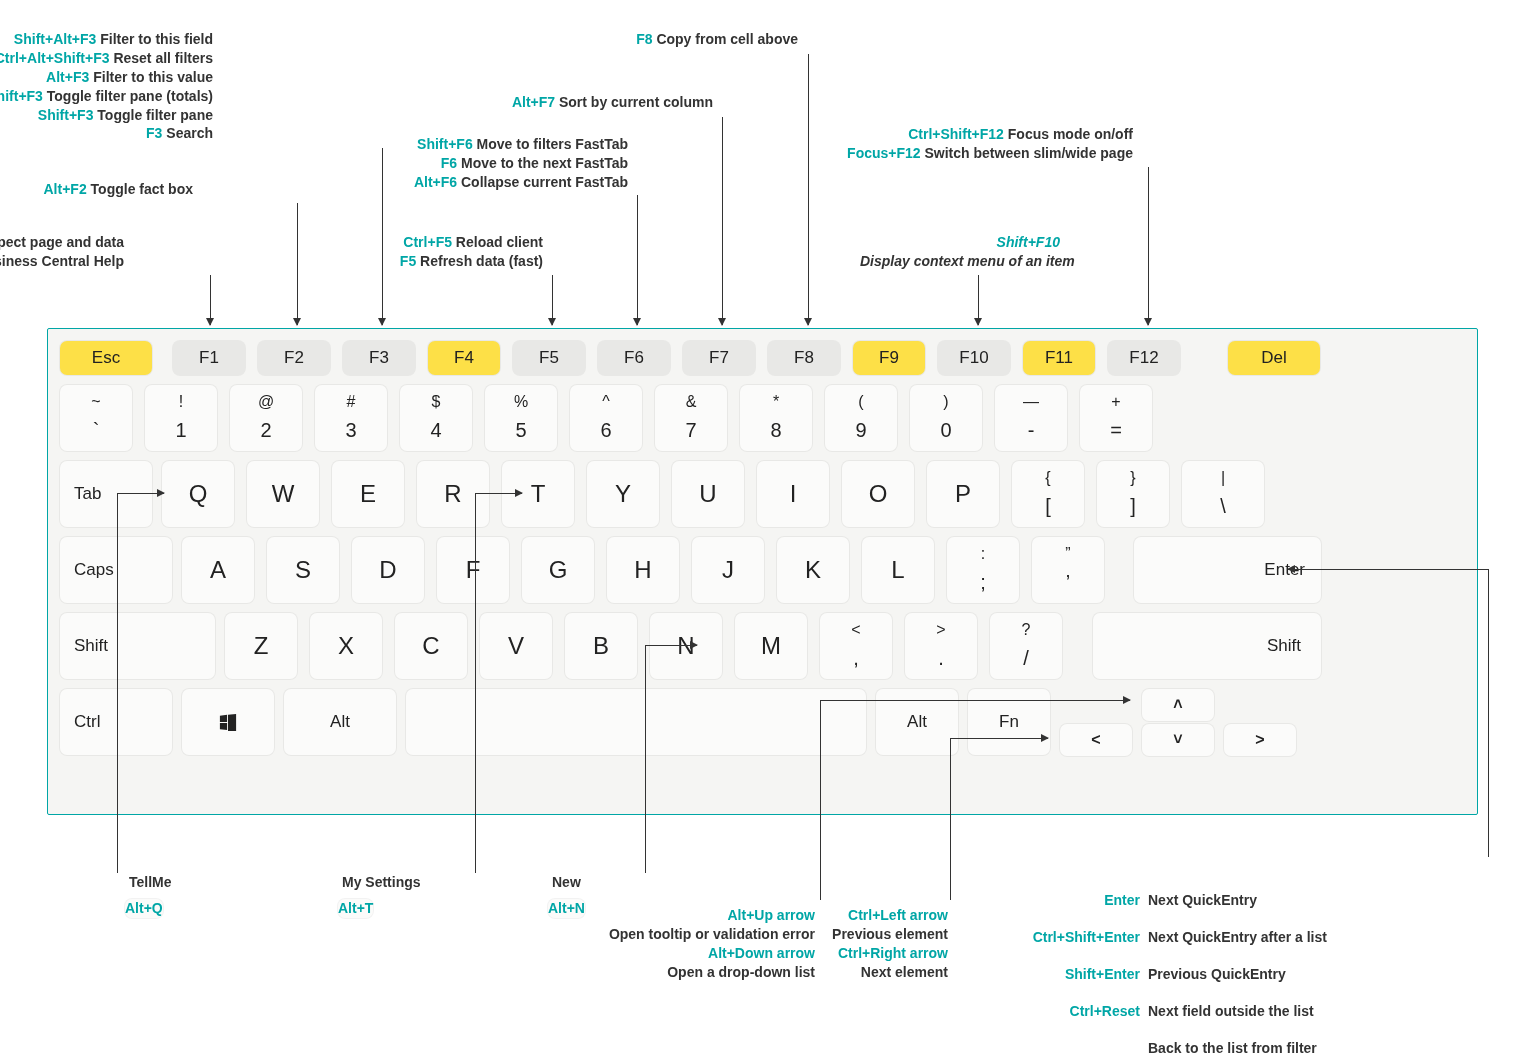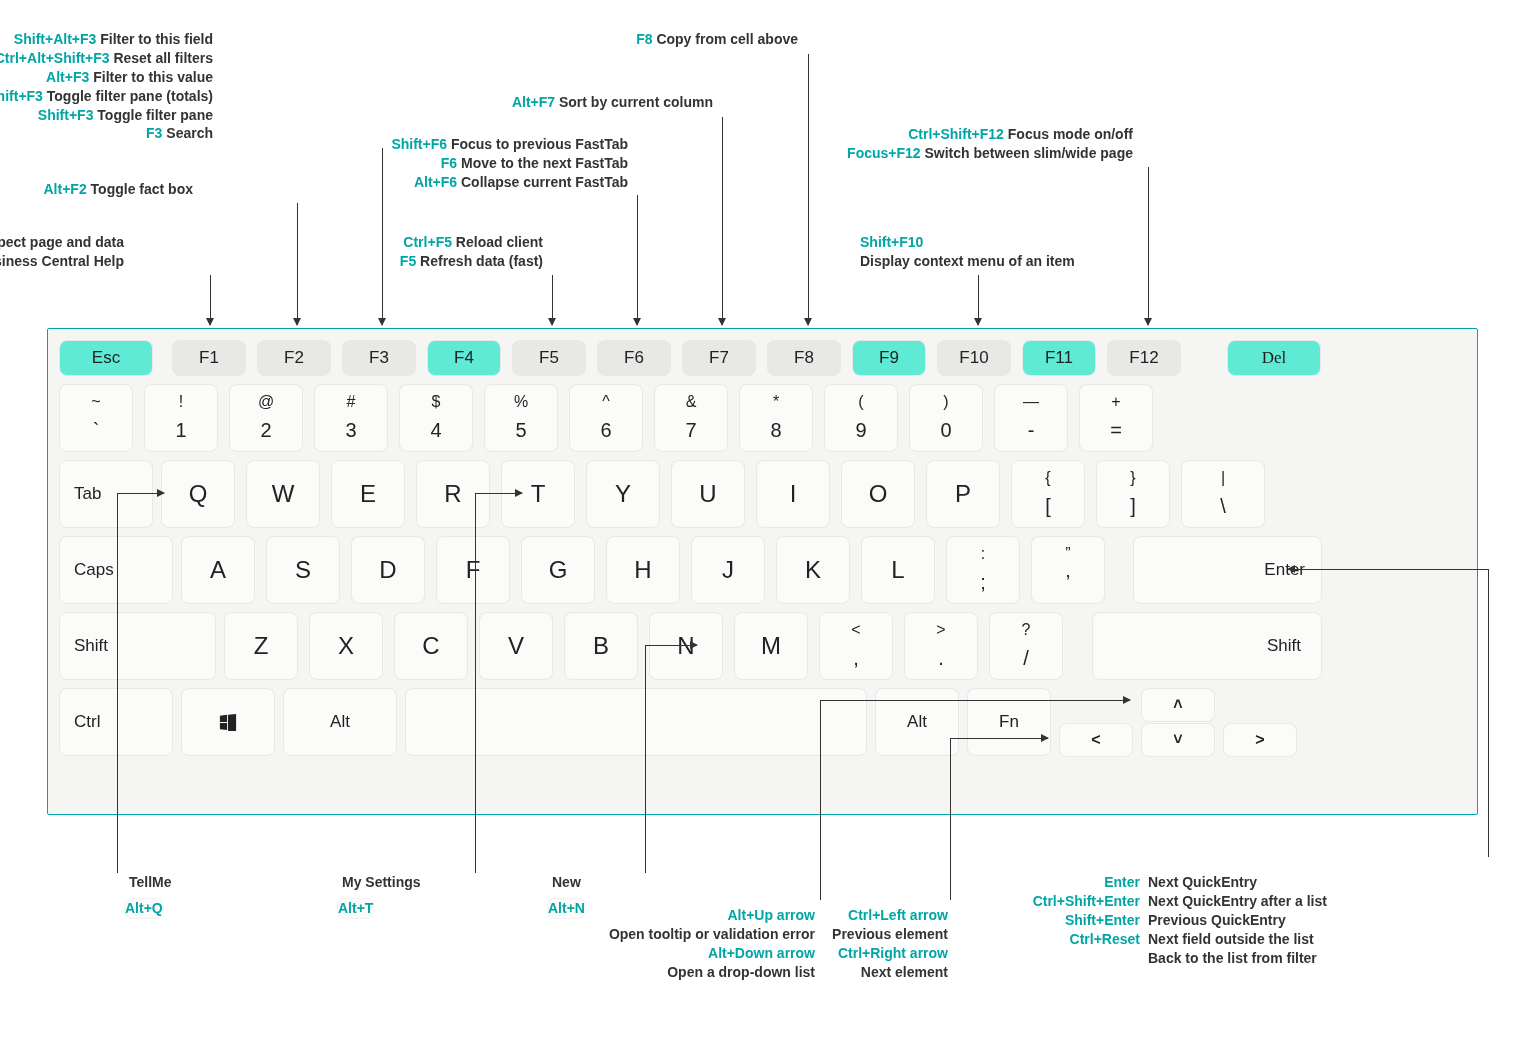--- a/index.html
+++ b/index.html
@@ -67,21 +67,21 @@
     border-radius: 7px;
     box-shadow: 0 0 0 1px rgba(0,0,0,0.05);
     font-family: "Segoe UI", Arial, sans-serif;
     color: #222;
     user-select: none;
   }
   .key.fn {
     height: 34px;
     width: 72px;
     top: 12px;
-    background: #5eead4;
+    background: #fde047;
     display:flex;
     align-items:center;
     justify-content:center;
     font-size: 17px;
   }
   .key.fn.wide { width: 92px; }
   .key.fn.dark { background: #e8e8e6; font-weight:400; }
   .key.num {
     height: 66px;
     width: 72px;
@@ -147,21 +147,21 @@
   }
   .vline {
     position:absolute;
     width:1px;
     background:#333;
   }
   .table2col {
     position:absolute;
     line-height:1.35;
   }
-  .table2col .row { white-space:nowrap; }
+  .table2col .row { white-space:nowrap;margin-top:18px; }
   .table2col .c1 { display:inline-block; text-align:right; color:#00a6a6; font-weight:700; }
   .table2col .c2 { display:inline-block; text-align:left; color:#333; font-weight:700; padding-left:8px;}
 </style>
 </head>
 <body>
 
 <div class="page">
 
   <div class="annot right" id="annot-f3" style="top:10px; right:1290px;">
       <span class="line"><span class="combo">Shift+Alt+F3</span> <span class="desc">Filter to this field</span></span>
@@ -183,36 +183,36 @@
 
   <div class="annot right" id="annot-f8" style="top:10px; right:705px;">
       <span class="line"><span class="combo">F8</span> <span class="desc">Copy from cell above</span></span>
     </div>
 
   <div class="annot right" id="annot-f7" style="top:73px; right:790px;">
       <span class="line"><span class="combo">Alt+F7</span> <span class="desc">Sort by current column</span></span>
     </div>
 
   <div class="annot right" id="annot-f6" style="top:115px; right:875px;">
-      <span class="line"><span class="combo">Shift+F6</span> <span class="desc">Focus to previous FastTab</span></span>
+      <span class="line"><span class="combo">Shift+F6</span> <span class="desc">Move to filters FastTab</span></span>
       <span class="line"><span class="combo">F6</span> <span class="desc">Move to the next FastTab</span></span>
       <span class="line"><span class="combo">Alt+F6</span> <span class="desc">Collapse current FastTab</span></span>
     </div>
 
   <div class="annot right" id="annot-f5" style="top:213px; right:960px;">
       <span class="line"><span class="combo">Ctrl+F5</span> <span class="desc">Reload client</span></span>
       <span class="line"><span class="combo">F5</span> <span class="desc">Refresh data (fast)</span></span>
     </div>
 
   <div class="annot right" id="annot-f12" style="top:105px; right:370px;">
       <span class="line"><span class="combo">Ctrl+Shift+F12</span> <span class="desc">Focus mode on/off</span></span>
       <span class="line"><span class="combo">Focus+F12</span> <span class="desc">Switch between slim/wide page</span></span>
     </div>
 
-  <div class="annot" style="top:213px; left:840px; width:200px; text-align:left;">
+  <div class="annot" style="top:213px; left:840px; width:200px; text-align:right;font-style:italic;">
     <span class="line"><span class="combo">Shift+F10</span></span>
     <span class="line"><span class="desc">Display context menu of an item</span></span>
   </div>
 
   <div class="arrow" style="left:190px; top:255px; height:50px;"></div>
   <div class="arrow" style="left:277px; top:183px; height:122px;"></div>
   <div class="arrow" style="left:362px; top:128px; height:177px;"></div>
   <div class="arrow" style="left:532px; top:255px; height:50px;"></div>
   <div class="arrow" style="left:617px; top:175px; height:130px;"></div>
   <div class="arrow" style="left:702px; top:97px; height:208px;"></div>
@@ -230,21 +230,21 @@
         <div class="key fn" style="left: 380px;">F4</div>
         <div class="key fn dark" style="left: 465px;">F5</div>
         <div class="key fn dark" style="left: 550px;">F6</div>
         <div class="key fn dark" style="left: 635px;">F7</div>
         <div class="key fn dark" style="left: 720px;">F8</div>
         <div class="key fn" style="left: 805px;">F9</div>
         <div class="key fn dark" style="left: 890px;">F10</div>
         <div class="key fn" style="left: 975px;">F11</div>
         <div class="key fn dark" style="left: 1060px;">F12</div>
       </div>
-    <div class="key fn wide" style="left:1180px;font-family:Liberation Serif, serif;">Del</div>
+    <div class="key fn wide" style="left:1180px;">Del</div>
 
     <div id="numrow">
         <div class="key num" style="left: 12px;">
           <div class="top">~</div>
           <div class="bot">`</div>
         </div>
         <div class="key num" style="left: 97px;">
           <div class="top">!</div>
           <div class="bot">1</div>
         </div>

